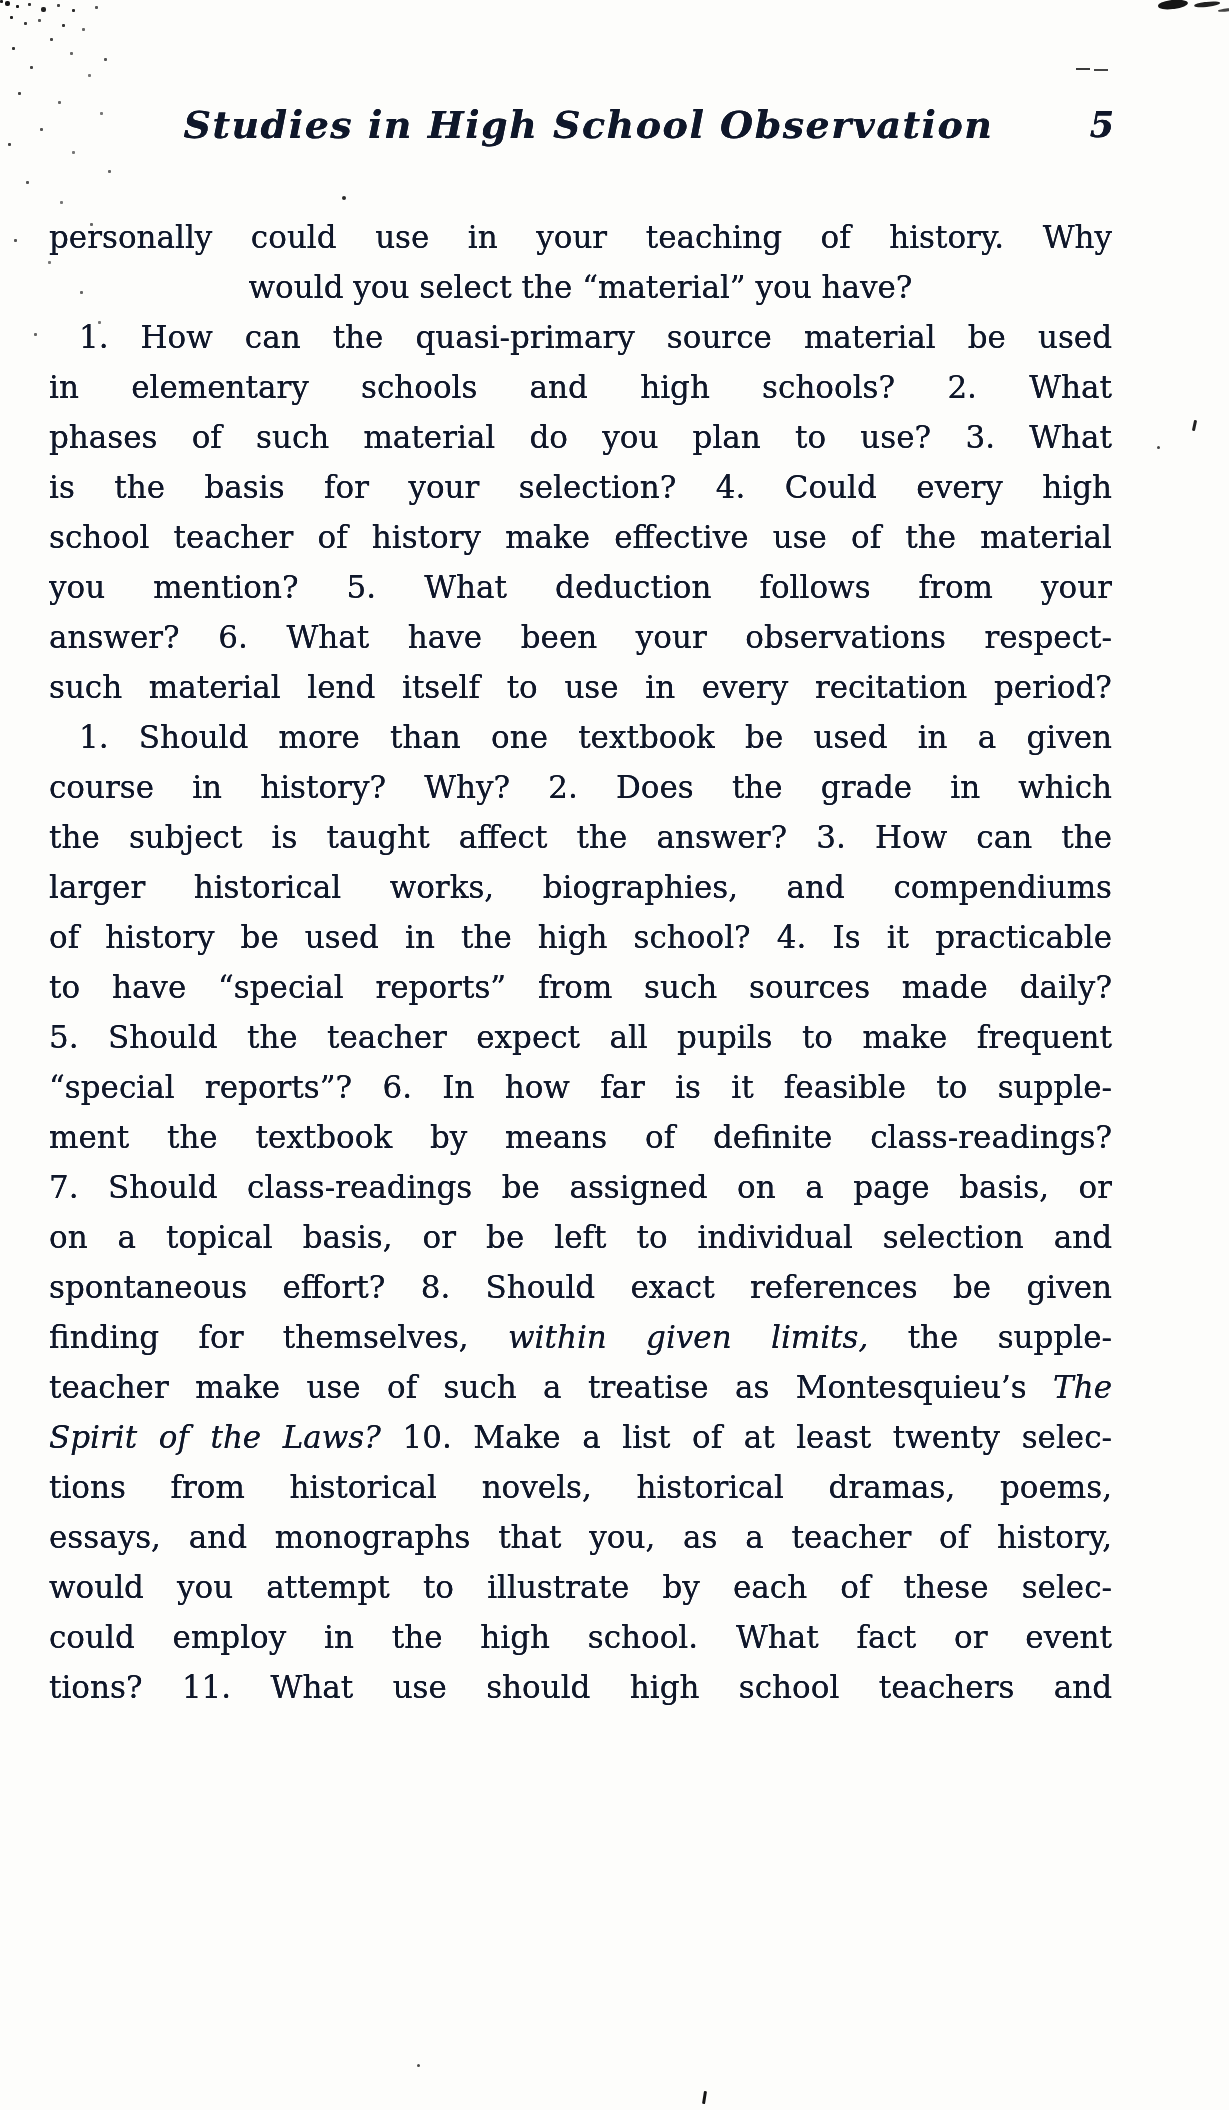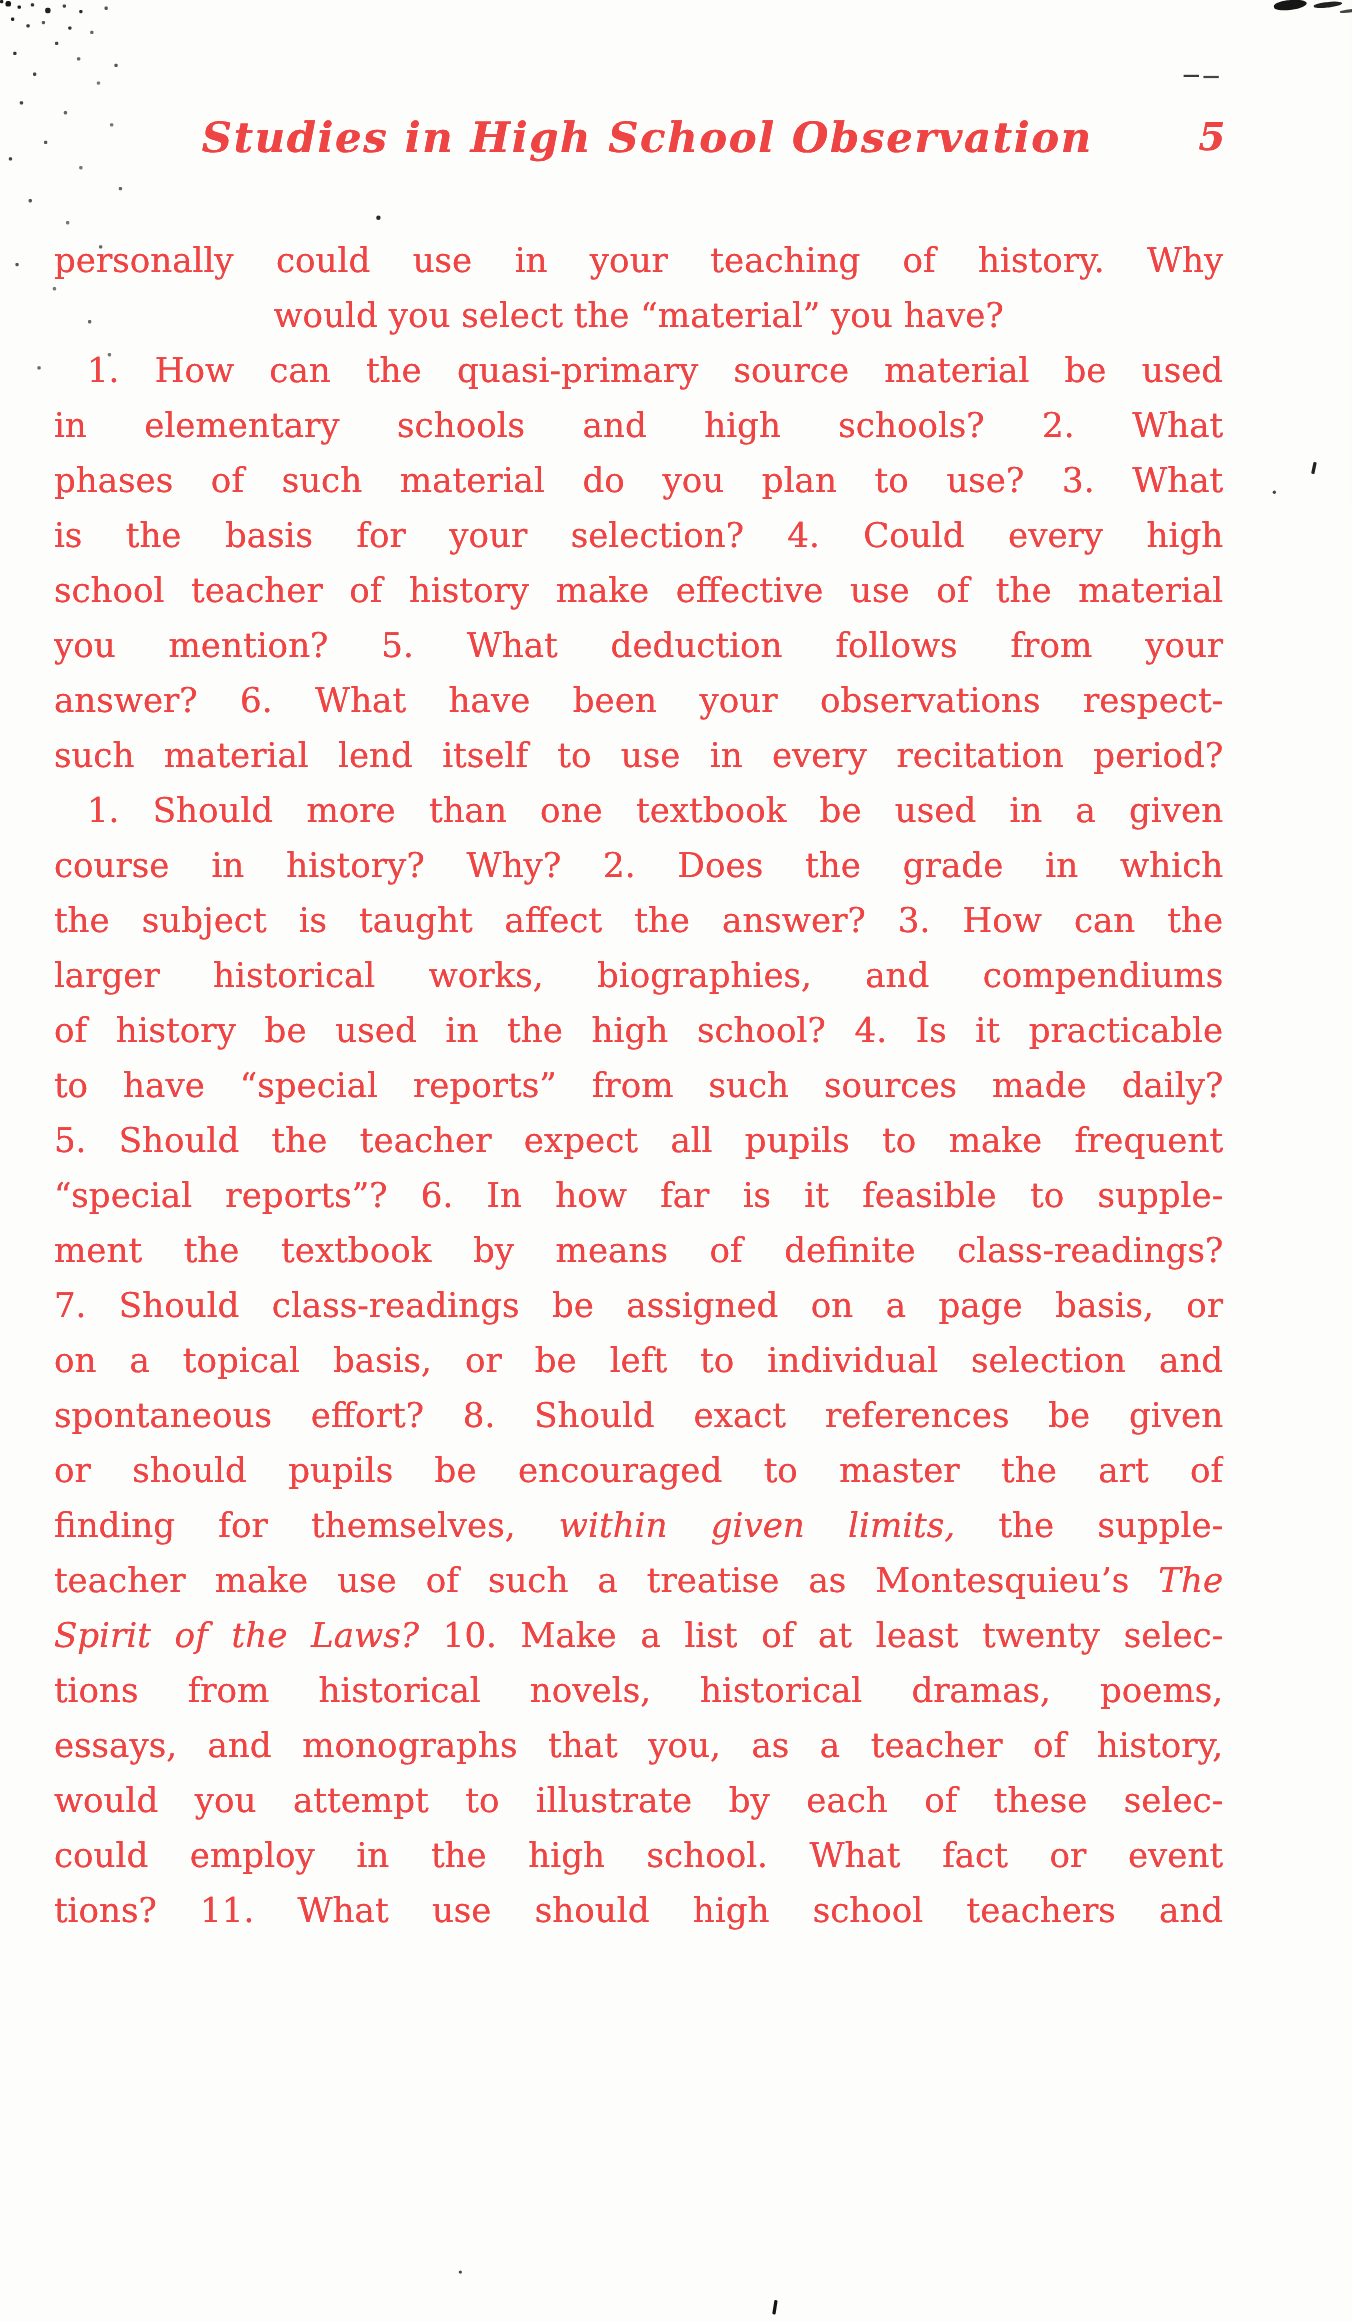--- a/index.html
+++ b/index.html
@@ -3,21 +3,21 @@
 <meta charset="utf-8">
 <style>
   html, body { margin: 0; padding: 0; background: #e8e8e6; }
   .page {
     position: relative;
     width: 1229px;
     height: 2110px;
     background: #fdfdfb;
     overflow: hidden;
     font-family: "DejaVu Serif", "Liberation Serif", serif;
-    color: #ef4444;
+    color: #0f172a;
   }
 
   
   .running-head {
     position: absolute;
     left: 57px;
     top: 100px;
     width: 1063px;
     height: 54px;
   }
@@ -148,21 +148,20 @@
       <div class="line"><span>the subject is taught affect the answer?  3. How can the</span></div>
       <div class="line"><span>larger historical works, biographies, and compendiums</span></div>
       <div class="line"><span>of history be used in the high school?  4. Is it practicable</span></div>
       <div class="line"><span>to have “special reports” from such sources made daily?</span></div>
       <div class="line"><span>5. Should the teacher expect all pupils to make frequent</span></div>
       <div class="line"><span>“special reports”?  6. In how far is it feasible to supple-</span></div>
       <div class="line"><span>ment the textbook by means of definite class-readings?</span></div>
       <div class="line"><span>7. Should class-readings be assigned on a page basis, or</span></div>
       <div class="line"><span>on a topical basis, or be left to individual selection and</span></div>
       <div class="line"><span>spontaneous effort?  8. Should exact references be given</span></div>
-      <div class="line"><span>or should pupils be encouraged to master the art of</span></div>
       <div class="line"><span>finding for themselves, </span><i>within given limits,</i><span> the supple-</span></div>
       <div class="line"><span>teacher make use of such a treatise as Montesquieu’s </span><i>The</i></div>
       <div class="line"><i>Spirit of the Laws?</i><span>  10. Make a list of at least twenty selec-</span></div>
       <div class="line"><span>tions from historical novels, historical dramas, poems,</span></div>
       <div class="line"><span>essays, and monographs that you, as a teacher of history,</span></div>
       <div class="line"><span>would you attempt to illustrate by each of these selec-</span></div>
       <div class="line"><span>could employ in the high school.  What fact or event</span></div>
       <div class="line"><span>tions?  11. What use should high school teachers and</span></div>
     </div>
 

